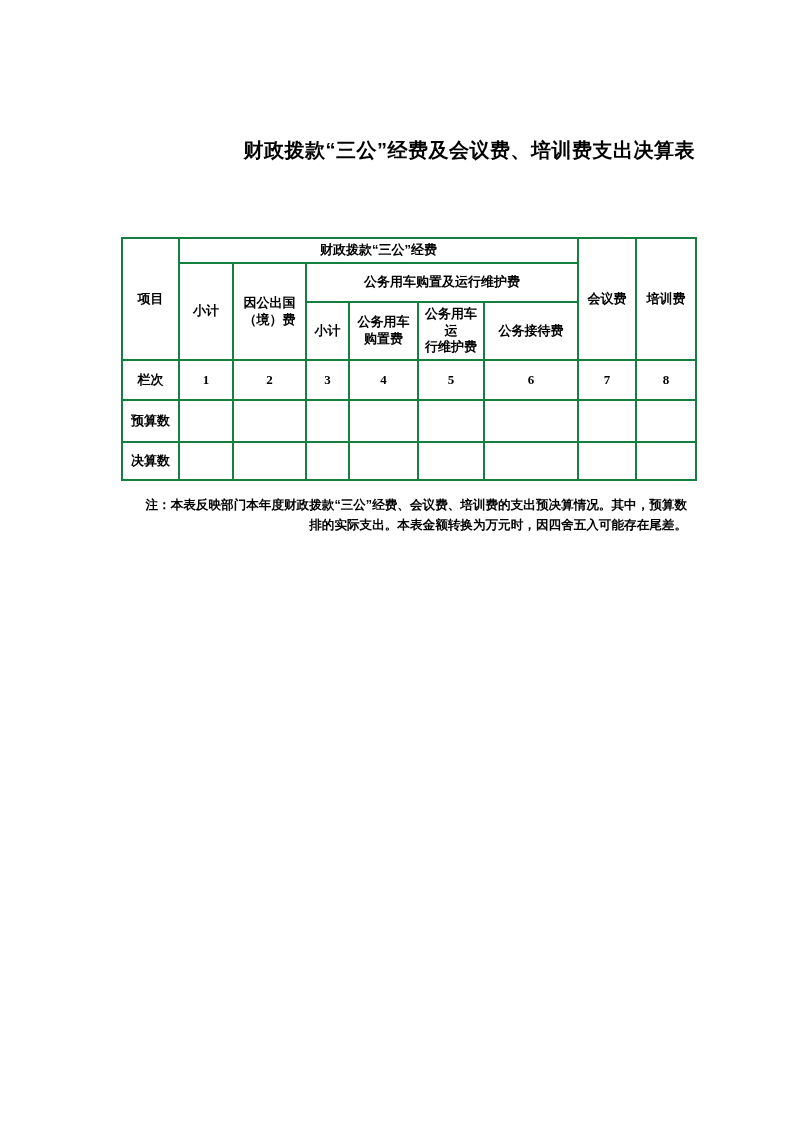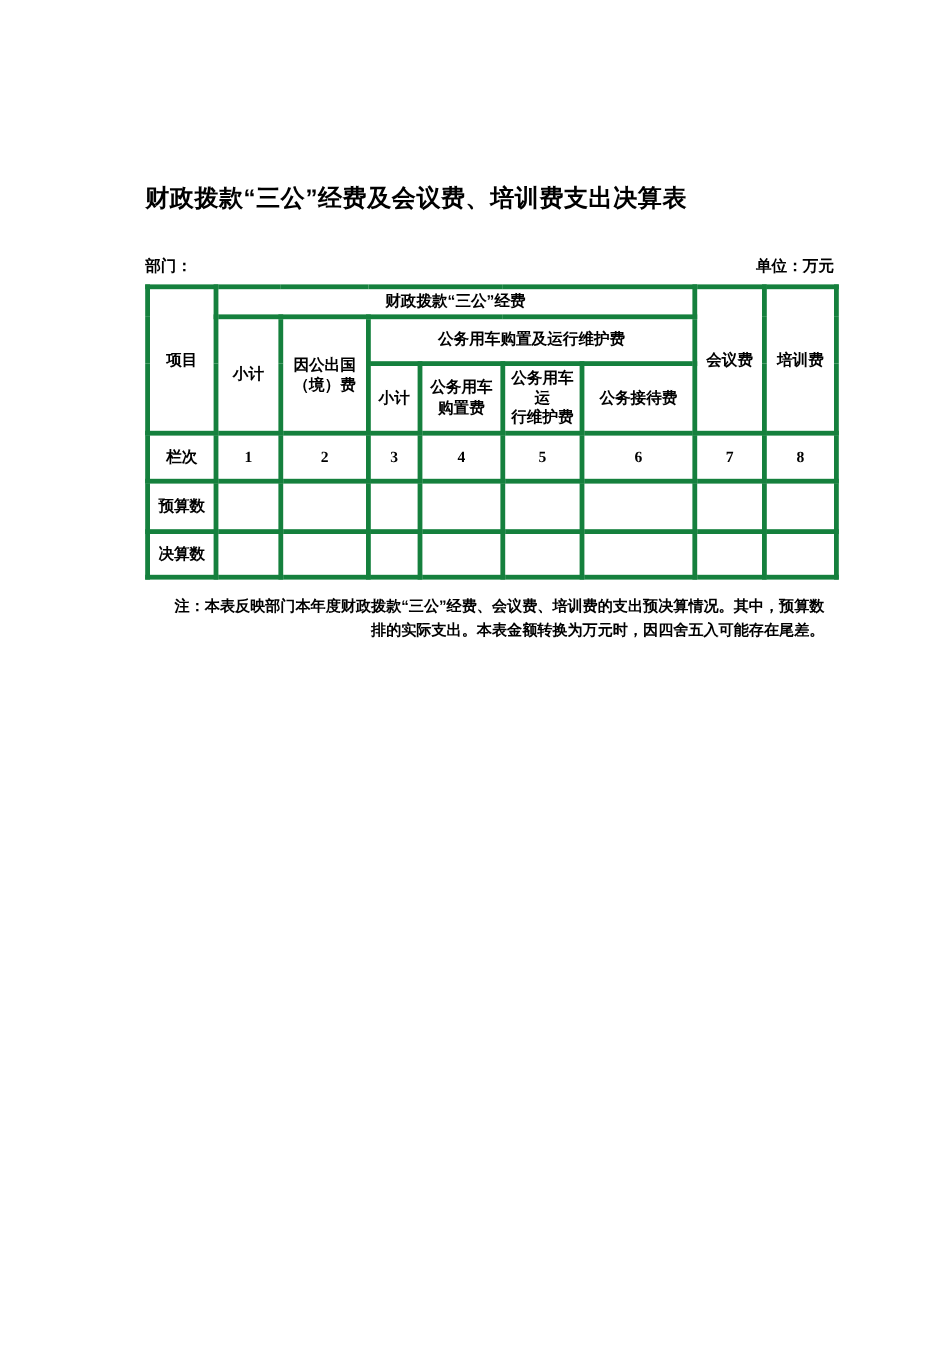--- a/index.html
+++ b/index.html
@@ -7,42 +7,42 @@
   body {
     width: 792px; height: 1121px;
     position: relative;
     font-family: "Liberation Sans", sans-serif;
     color: #000;
     overflow: hidden;
   }
   .sheet { position: absolute; inset: 0; background: #fff; }
 
   .doc-title {
-    position: absolute; left: 121px; top: 152px; width: 574px;
-    text-align: left;
+    position: absolute; left: 121px; top: 137px; width: 574px;
+    text-align: right;
     font-size: 20px; font-weight: bold; letter-spacing: 0.5px;
     white-space: nowrap;
   }
   .table-code {
     position: absolute; left: 121px; top: 191px; width: 574px;
     text-align: right; font-size: 13px; font-weight: bold;
   }
   .meta-row {
     position: absolute; left: 121px; top: 213px; width: 574px;
     display: flex; justify-content: space-between;
     font-size: 13px; font-weight: bold;
   }
 
   table.main {
     position: absolute; left: 121px; top: 237px; width: 574px;
     border-collapse: collapse; table-layout: fixed;
     border: 2px solid #000;
   }
   table.main td {
-    border: 4px solid #15803d;
+    border: 2px solid #15803d;
     text-align: center; vertical-align: middle;
     font-size: 13px; font-weight: bold; line-height: 1.3;
     padding: 0 1px;
     overflow: hidden;
   }
   tr.r1 { height: 25px; }
   tr.r2 { height: 39px; }
   tr.r3 { height: 58px; }
   tr.r4 { height: 40px; }
   tr.r5 { height: 42px; }
@@ -61,24 +61,20 @@
   .note div { white-space: nowrap; }
 </style>
 </head>
 <body>
 
 <div class="sheet">
 
   <div class="doc-title">财政拨款“三公”经费及会议费、培训费支出决算表</div>
 
 
-  <div class="meta-row">
-    <span>部门：</span>
-    <span>单位：万元</span>
-  </div>
 
   <table class="main">
     <colgroup>
       <col style="width:57px">
         <col style="width:54px">
         <col style="width:73px">
       <col style="width:43px">
         <col style="width:69px">
         <col style="width:66px">
       <col style="width:94px">

